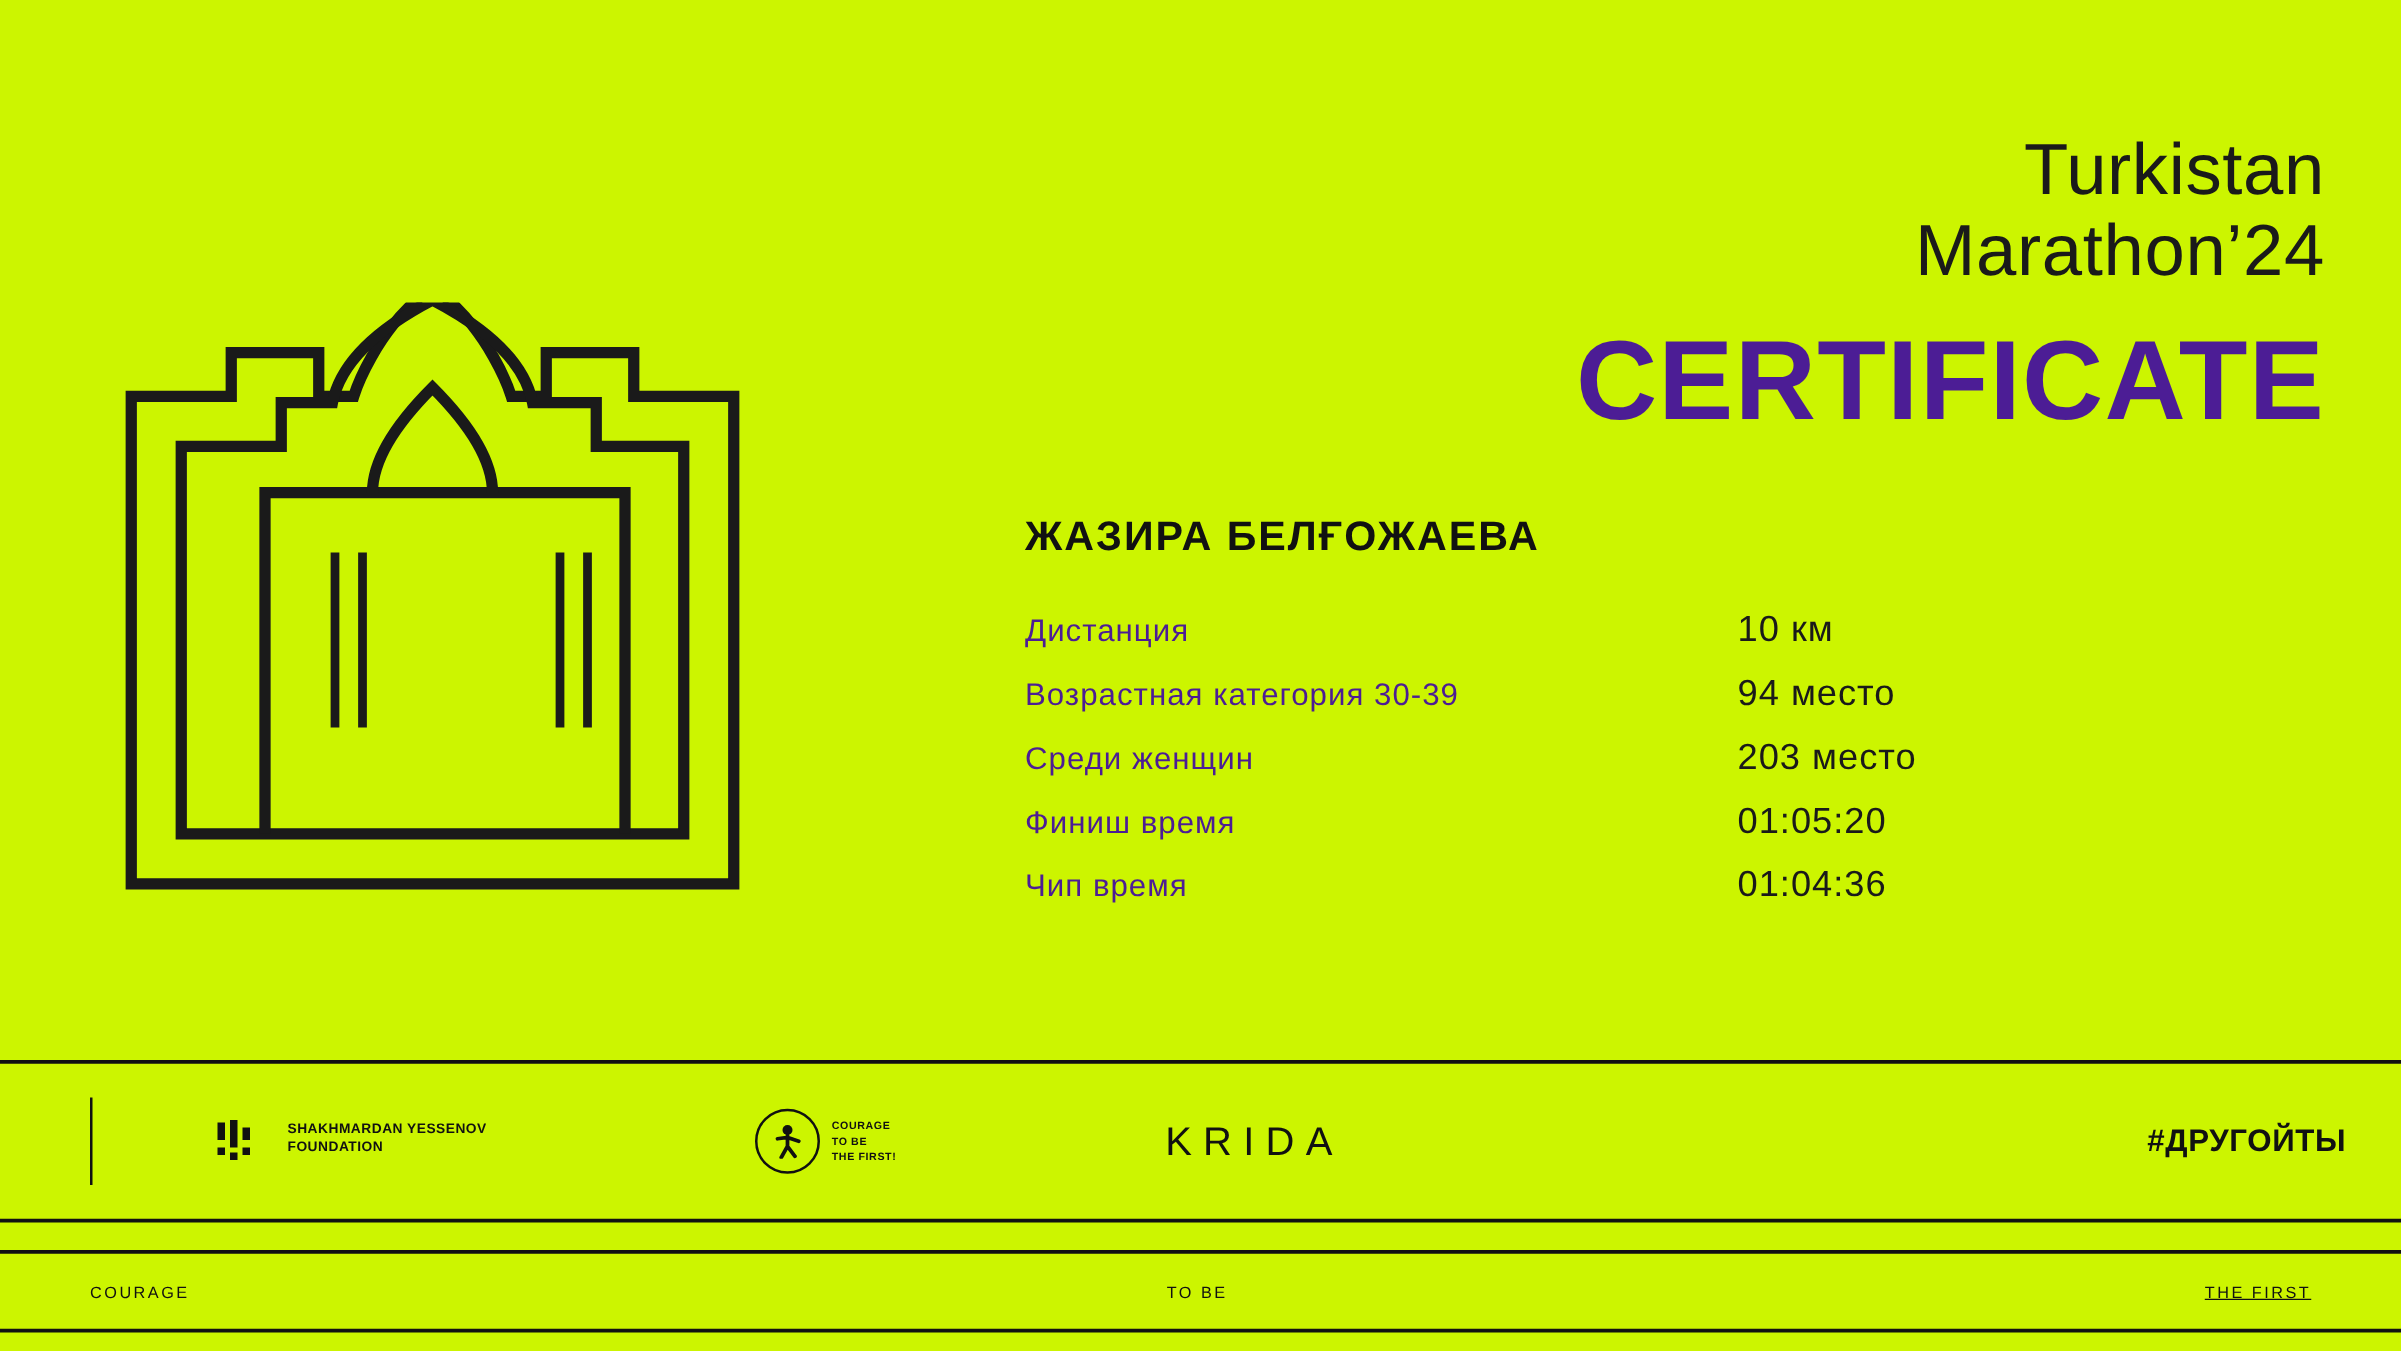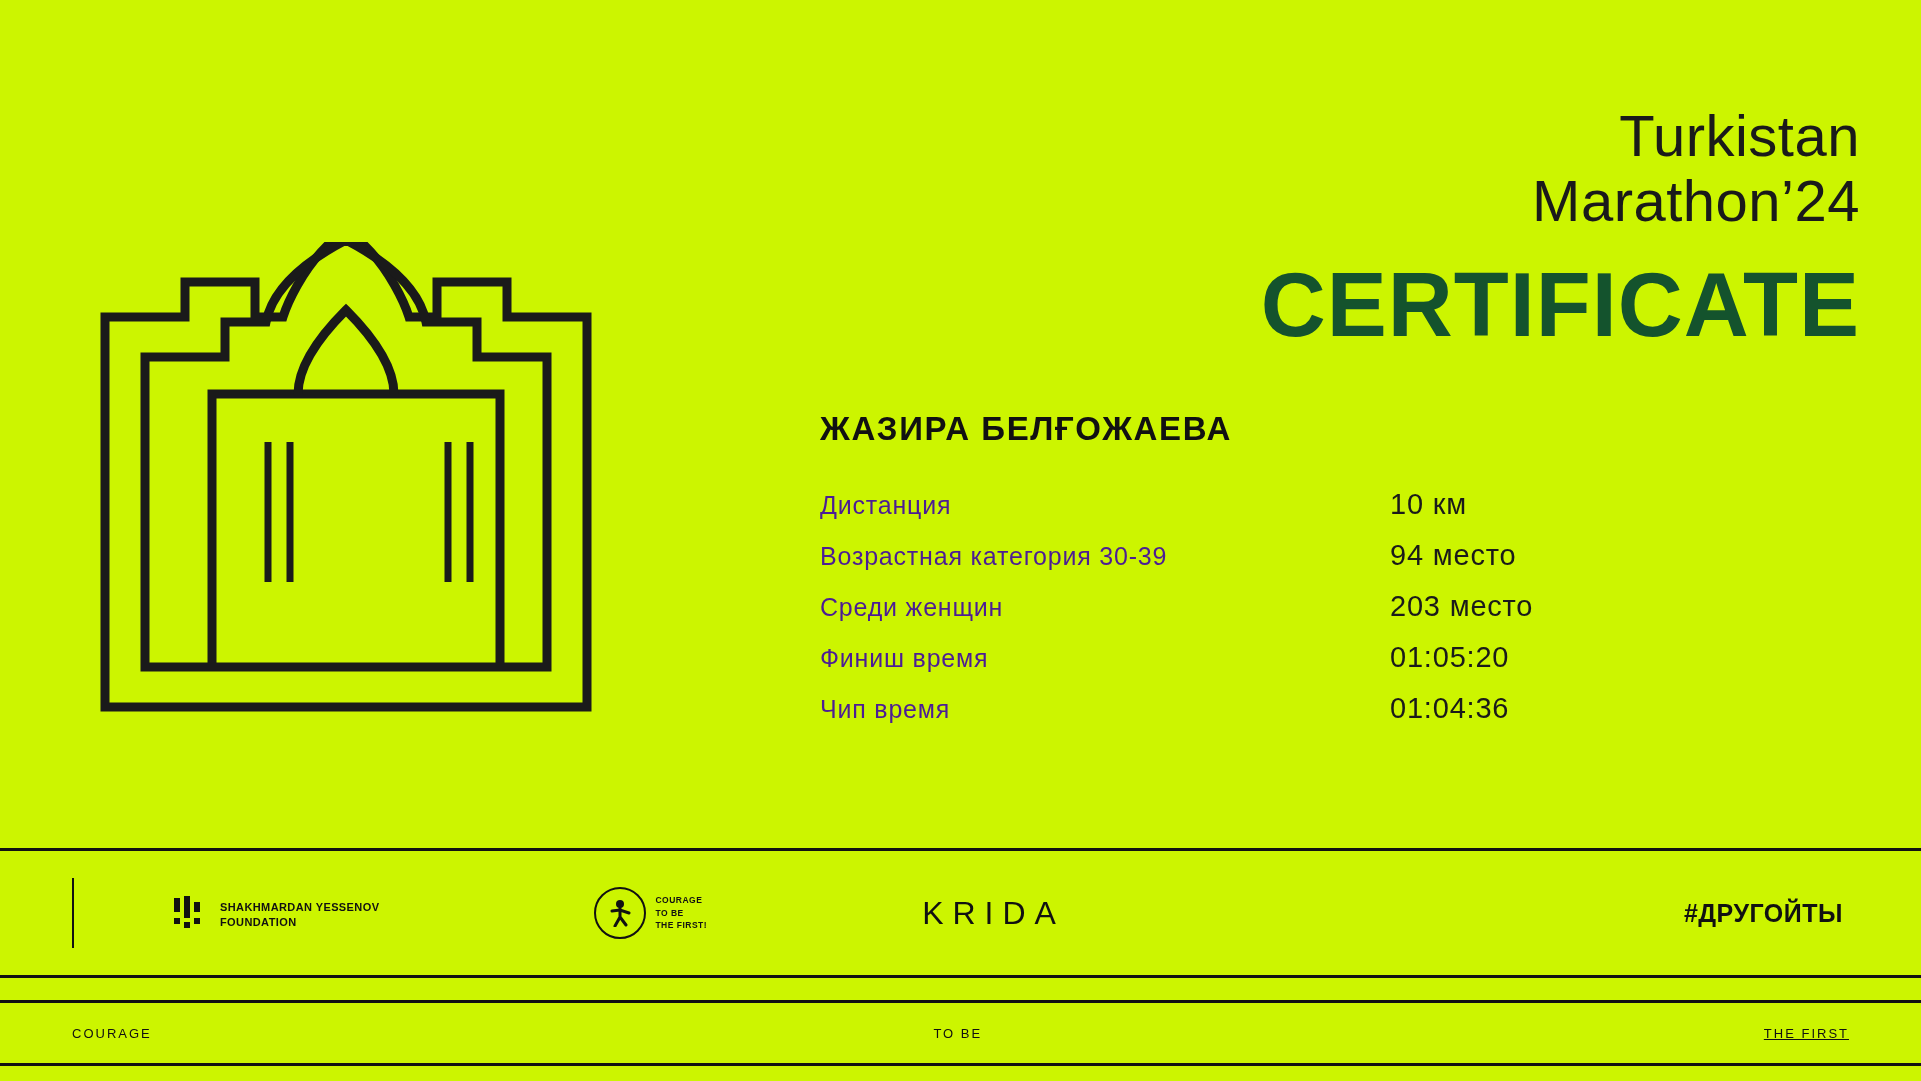--- a/index.html
+++ b/index.html
@@ -53,21 +53,21 @@
     color: #1a1a1a;
     white-space: pre-line;
   }
   .cert-word {
     text-align: right;
     font-size: 90px;
     line-height: 1;
     font-weight: 700;
     letter-spacing: 1px;
     margin-top: 26px;
-    color: #14532d;
+    color: #4c1d95;
   }
   .athlete-name {
     margin-top: 60px;
     text-align: left;
     padding-left: 20px;
     font-size: 33px;
     font-weight: 700;
     letter-spacing: 1.6px;
     color: #111;
   }
@@ -152,22 +152,22 @@
 
   .vsep {
     width: 2px;
     height: 70px;
     background: #111;
     margin-left: 72px;
   }
 
   .sponsor-yessenov {
     display: flex;
-    align-items: flex-end;
-    gap: 12px;
+    align-items: flex-start;
+    gap: 22px;
     margin-left: 100px;
   }
   .yess-bars {
     width: 34px; height: 34px;
     position: relative;
   }
   .yess-bars i {
     position: absolute;
     background: #111;
     display: block;
@@ -220,21 +220,21 @@
   .sponsor-krida {
     margin-left: 215px;
     font-size: 32px;
     font-weight: 400;
     letter-spacing: 9px;
     color: #111;
   }
 
   .sponsor-drugoity {
     margin-left: auto;
-    margin-right: 78px;
+    margin-right: 44px;
     font-size: 25px;
     font-weight: 700;
     letter-spacing: 0.5px;
     color: #111;
   }
 
   
   .tagline {
     position: absolute;
     left: 0; right: 0;

